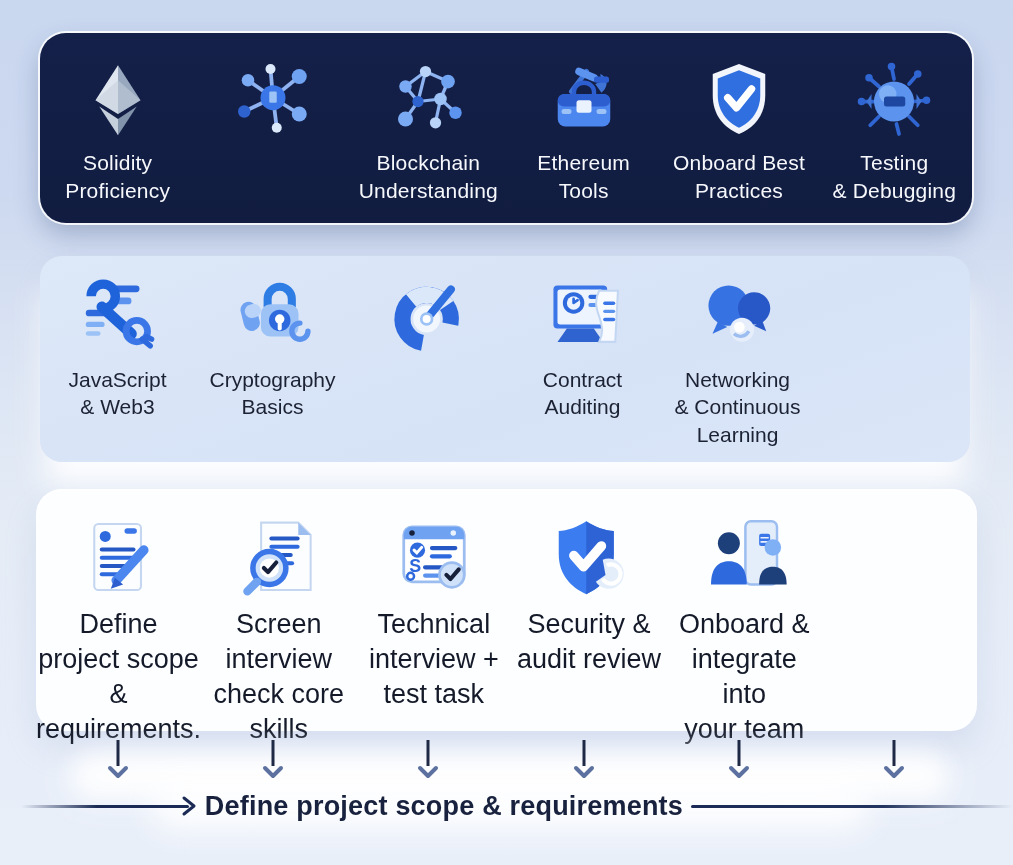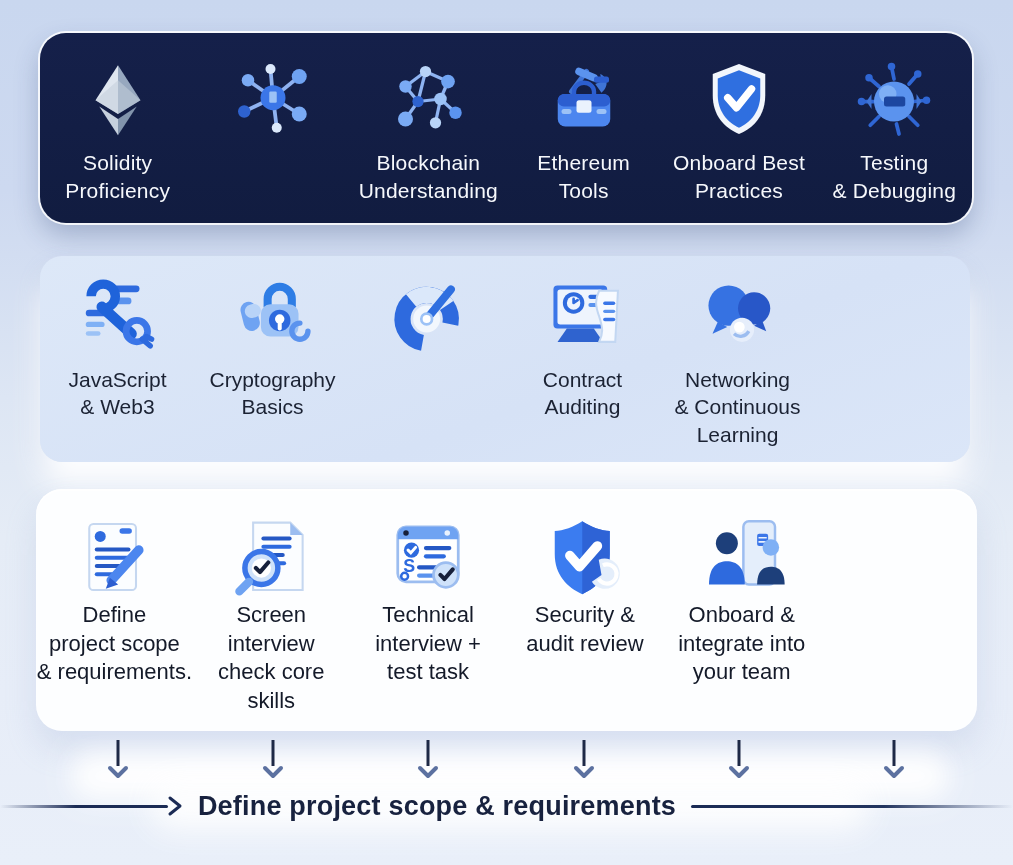--- a/index.html
+++ b/index.html
@@ -29,34 +29,34 @@
   .panel-light .cell{padding-top:16px;}
   .panel-white .cell{padding-top:24px;}
   .icon{display:flex;align-items:center;justify-content:center;}
   .panel-dark .icon{width:80px;height:80px;}
   .panel-light .icon{width:86px;height:86px;}
   .panel-white .icon{width:88px;height:88px;}
   .icon svg{width:100%;height:100%;}
   .label{white-space:pre-line;}
   .panel-dark .label{margin-top:10px;color:#f6f8fc;font-size:21px;line-height:1.33;font-weight:400;letter-spacing:.2px;}
   .panel-light .label{margin-top:8px;color:#1b2233;font-size:21px;line-height:1.3;font-weight:400;}
-  .panel-white .label{color:#141a29;font-size:22px;line-height:1.3;font-weight:400;}
+  .panel-white .label{margin-top:6px;color:#141a29;font-size:27px;line-height:1.3;font-weight:400;}
   .arrow-glow{
     position:absolute;left:70px;top:752px;width:880px;height:48px;border-radius:40px;
     background:#ffffff;filter:blur(13px);opacity:.95;
   }
   .glow-footer{
     position:absolute;left:150px;top:782px;width:720px;height:48px;border-radius:40px;
     background:#ffffff;filter:blur(15px);opacity:.9;
   }
   .arrows-row{position:absolute;left:40px;top:738px;width:932px;display:grid;grid-template-columns:repeat(6,1fr);}
   .flow-arrow{display:flex;justify-content:center;}
   .bottom-flow{
     position:absolute;left:0;top:786px;width:1013px;height:40px;
-    display:flex;align-items:center;justify-content:space-between;gap:2px;
+    display:flex;align-items:center;justify-content:flex-end;gap:2px;
   }
   .flow-line{height:3px;border-radius:2px;}
   .flow-line-left{width:168px;background:linear-gradient(90deg,rgba(27,43,85,0) 0%,#1b2b55 45%,#1b2b55 100%);}
   .flow-line-right{width:322px;background:linear-gradient(90deg,#1b2b55 0%,#22345f 60%,rgba(27,43,85,0) 100%);}
   .flow-label{color:#18223f;font-size:27px;font-weight:600;letter-spacing:.2px;padding:0 6px;}
   .arrowhead{display:flex;align-items:center;margin-left:-10px;}
 </style>
 </head>
 <body>
 

